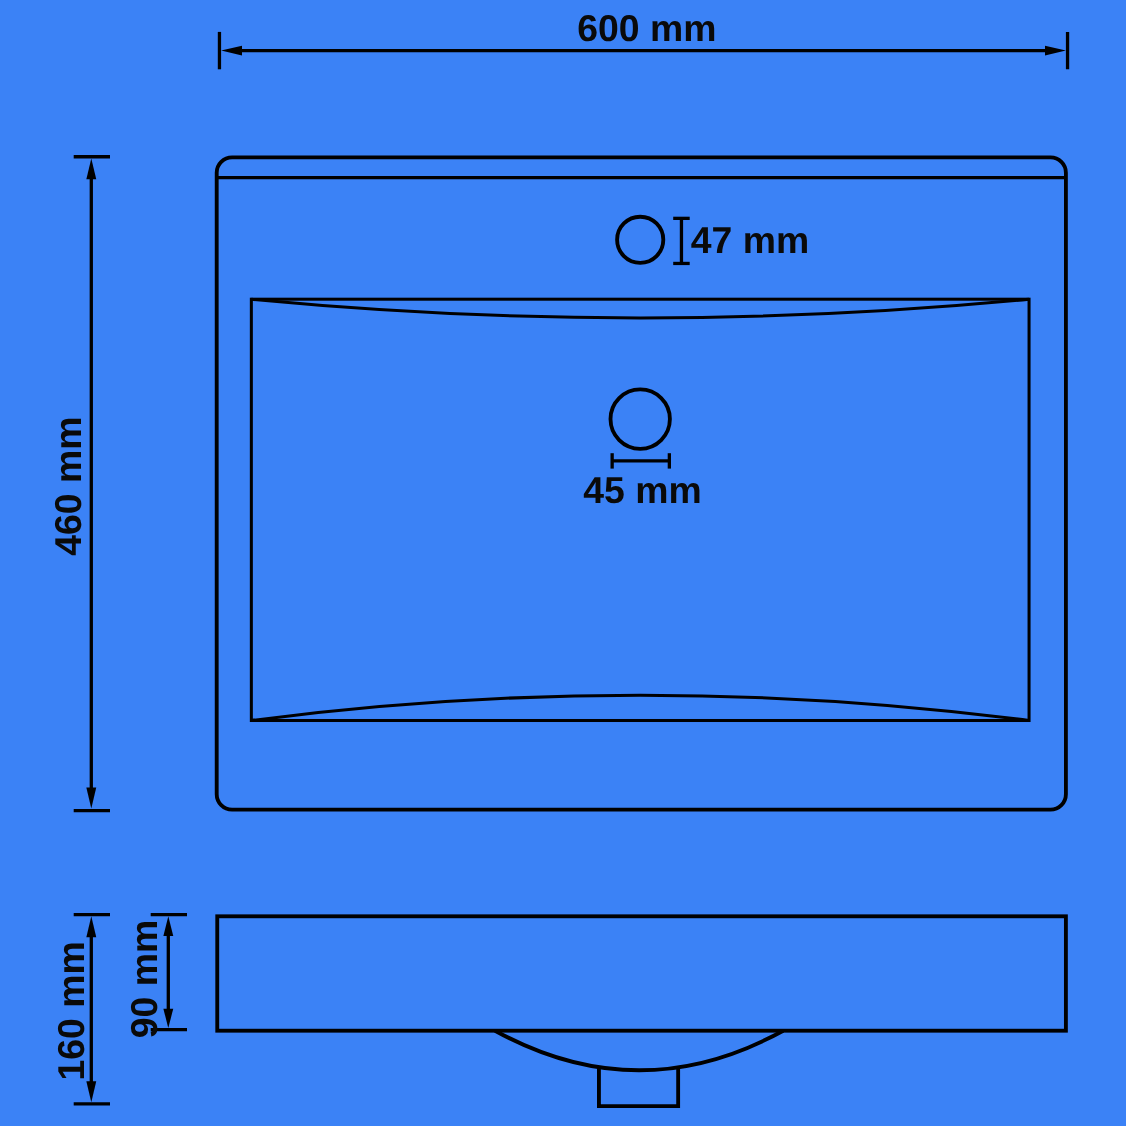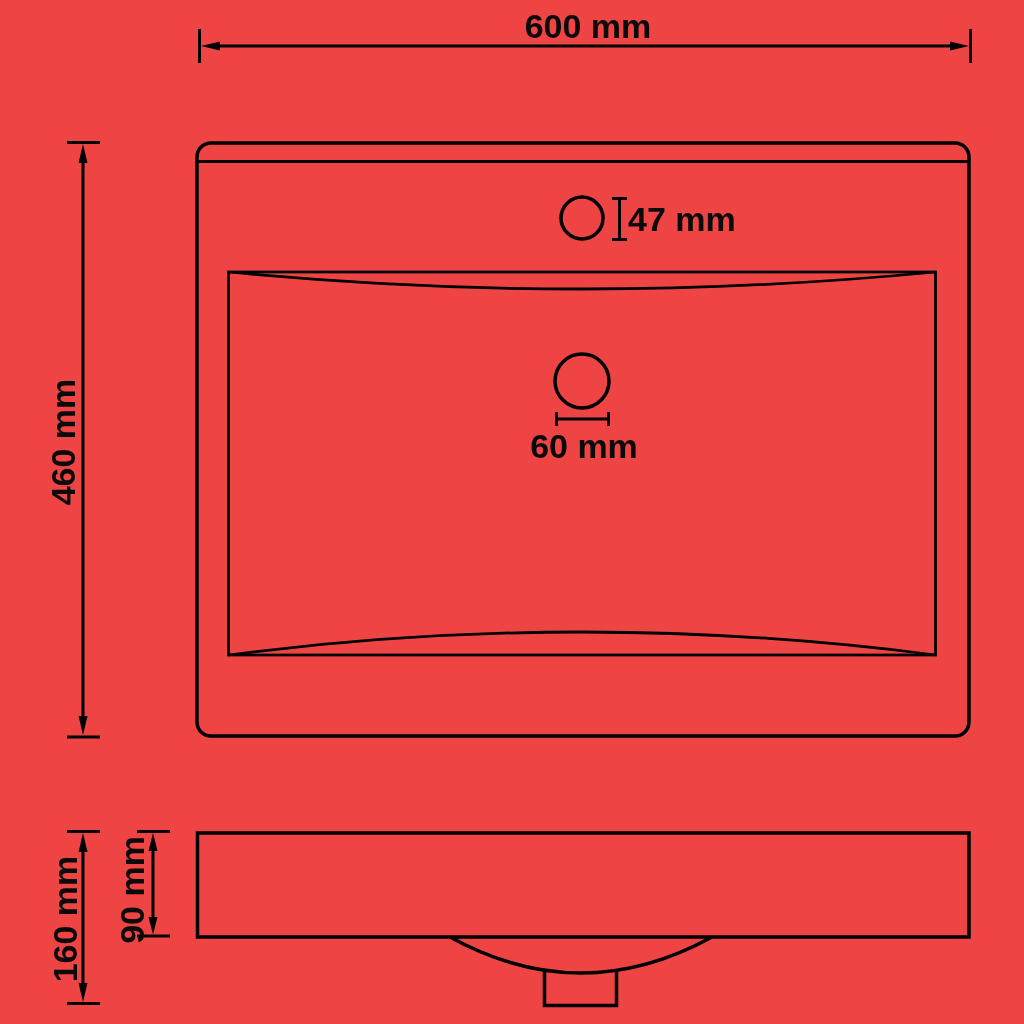--- a/index.html
+++ b/index.html
@@ -4,21 +4,21 @@
 <style>
   html, body {
     margin: 0;
     padding: 0;
     background: #ffffff;
   }
   .canvas {
     position: relative;
     width: 1024px;
     height: 1024px;
-    background: #ef4444;
+    background: #3b82f6;
     overflow: hidden;
     font-family: "Liberation Sans", sans-serif;
   }
   svg.linework {
     position: absolute;
     left: 0;
     top: 0;
   }
   .dim-label {
     position: absolute;
@@ -114,19 +114,19 @@
       <polygon points="153,934.5 148.5,917 157.5,917" fill="#000000" stroke="none"></polygon>
     </g>
   </svg>
 
   <div class="dim-label centered" style="left:488px; top:9px; width:200px;">600 mm</div>
 
   <div class="dim-label rot" style="left:63px; top:442px;">460 mm</div>
 
   <div class="dim-label" style="left:628px; top:202px;">47 mm</div>
 
-  <div class="dim-label centered" style="left:484px; top:429px; width:200px;">60 mm</div>
+  <div class="dim-label centered" style="left:484px; top:429px; width:200px;">45 mm</div>
 
   <div class="dim-label rot" style="left:65px; top:919px;">160 mm</div>
 
   <div class="dim-label rot" style="left:132px; top:890px;">90 mm</div>
 
 </div>
 
 </body></html>

